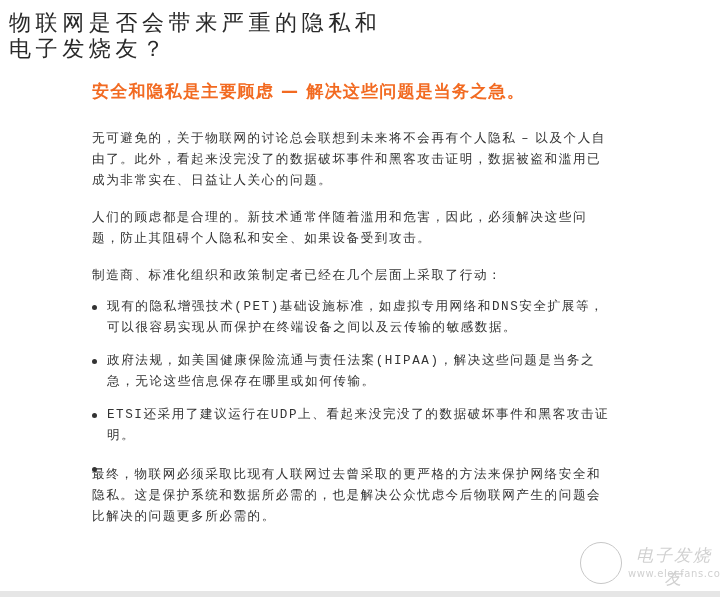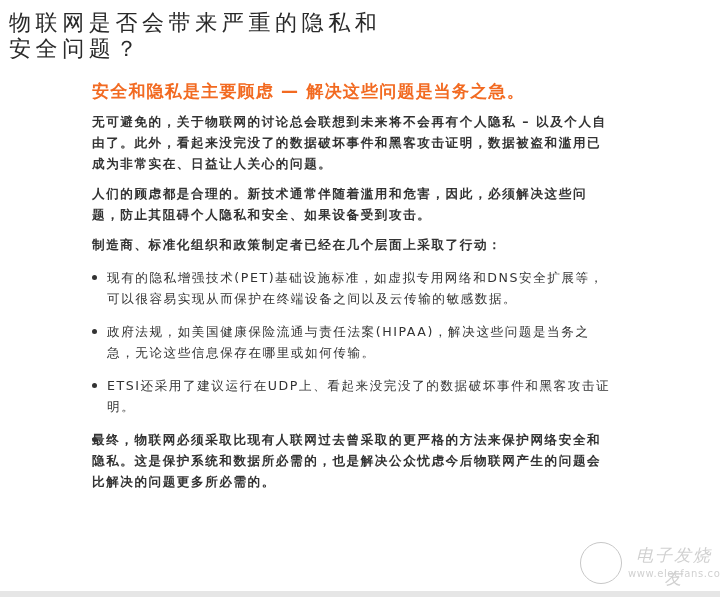--- a/index.html
+++ b/index.html
@@ -17,23 +17,23 @@
   .subtitle {
     position:absolute; left:92px; top:80px;
     font-size:17px; line-height:22px; font-weight:bold;
     color:#f26a21; letter-spacing:1.2px; margin:0;
   }
   .body-wrap {
     position:absolute; left:92px; top:111px; width:520px;
     font-size:12.6px; line-height:21px; color:#333;
     letter-spacing:1.55px;
   }
-  .body-wrap p { margin:0 0 9px 0;font-weight:bold; }
+  .body-wrap p { margin:16px 0 9px 0; }
   .body-wrap ul { list-style:none; margin:0; padding:0; }
-  .body-wrap li { position:relative; padding-left:15px; margin:12px 0 9px 0; }
+  .body-wrap li { position:relative; padding-left:15px; margin:12px 0 9px 0;font-family:Liberation Mono, monospace; }
   .bullet {
     position:absolute; left:0; top:8px; width:5px; height:5px;
     border-radius:50%; background:#333;
   }
   .bottom-bar {
     position:absolute; left:0; top:591px; width:720px; height:6px;
     background:#e6e6e6;
   }
   .watermark {
     position:absolute; left:580px; top:540px; width:140px; height:52px;
@@ -50,21 +50,21 @@
   .wm-url {
     position:absolute; left:48px; top:28px; font-size:10px; color:#aaa;
     letter-spacing:0.6px; font-family:"DejaVu Sans", sans-serif;
   }
 </style>
 </head>
 <body>
 
 <h1 class="title">
   <span>物联网是否会带来严重的隐私和</span><br>
-  <span>安全问题？</span>
+  <span>电子发烧友？</span>
 </h1>
 
 <h2 class="subtitle">安全和隐私是主要顾虑 — 解决这些问题是当务之急。</h2>
 
 <div class="body-wrap">
   <p>无可避免的，关于物联网的讨论总会联想到未来将不会再有个人隐私 – 以及个人自由了。此外，看起来没完没了的数据破坏事件和黑客攻击证明，数据被盗和滥用已成为非常实在、日益让人关心的问题。</p>
   <p>人们的顾虑都是合理的。新技术通常伴随着滥用和危害，因此，必须解决这些问题，防止其阻碍个人隐私和安全、如果设备受到攻击。</p>
   <p>制造商、标准化组织和政策制定者已经在几个层面上采取了行动：</p>
   <ul>
     <li>

